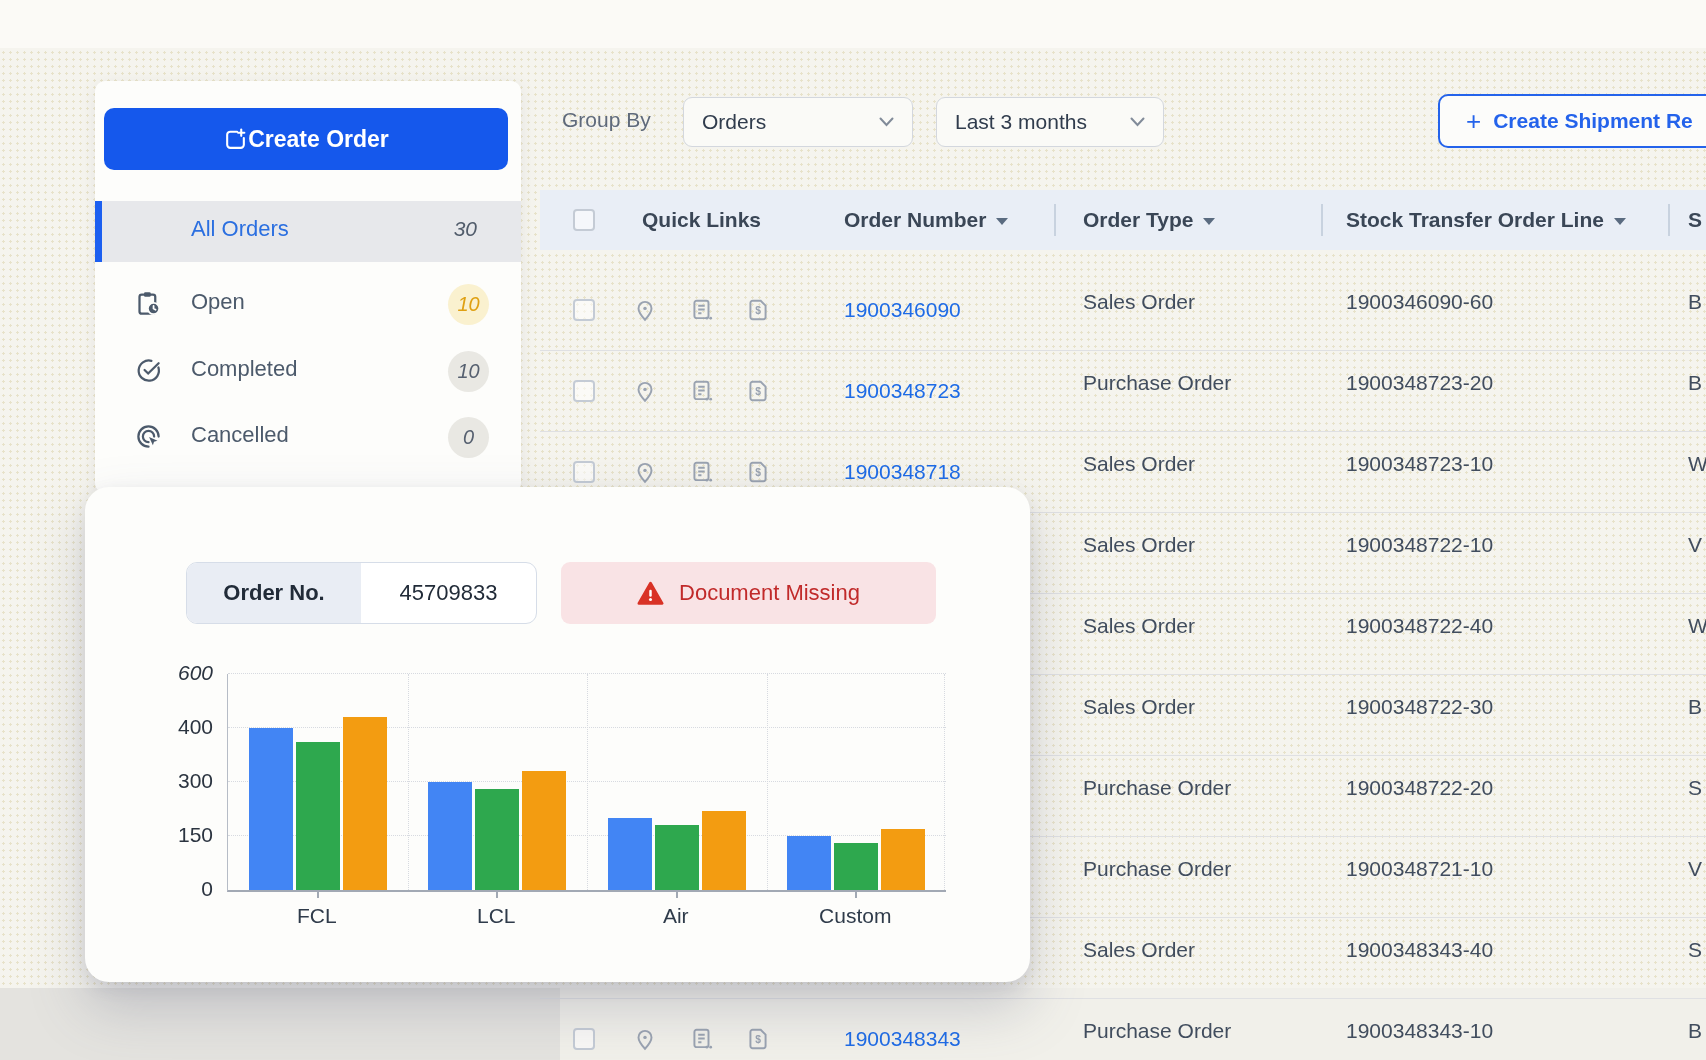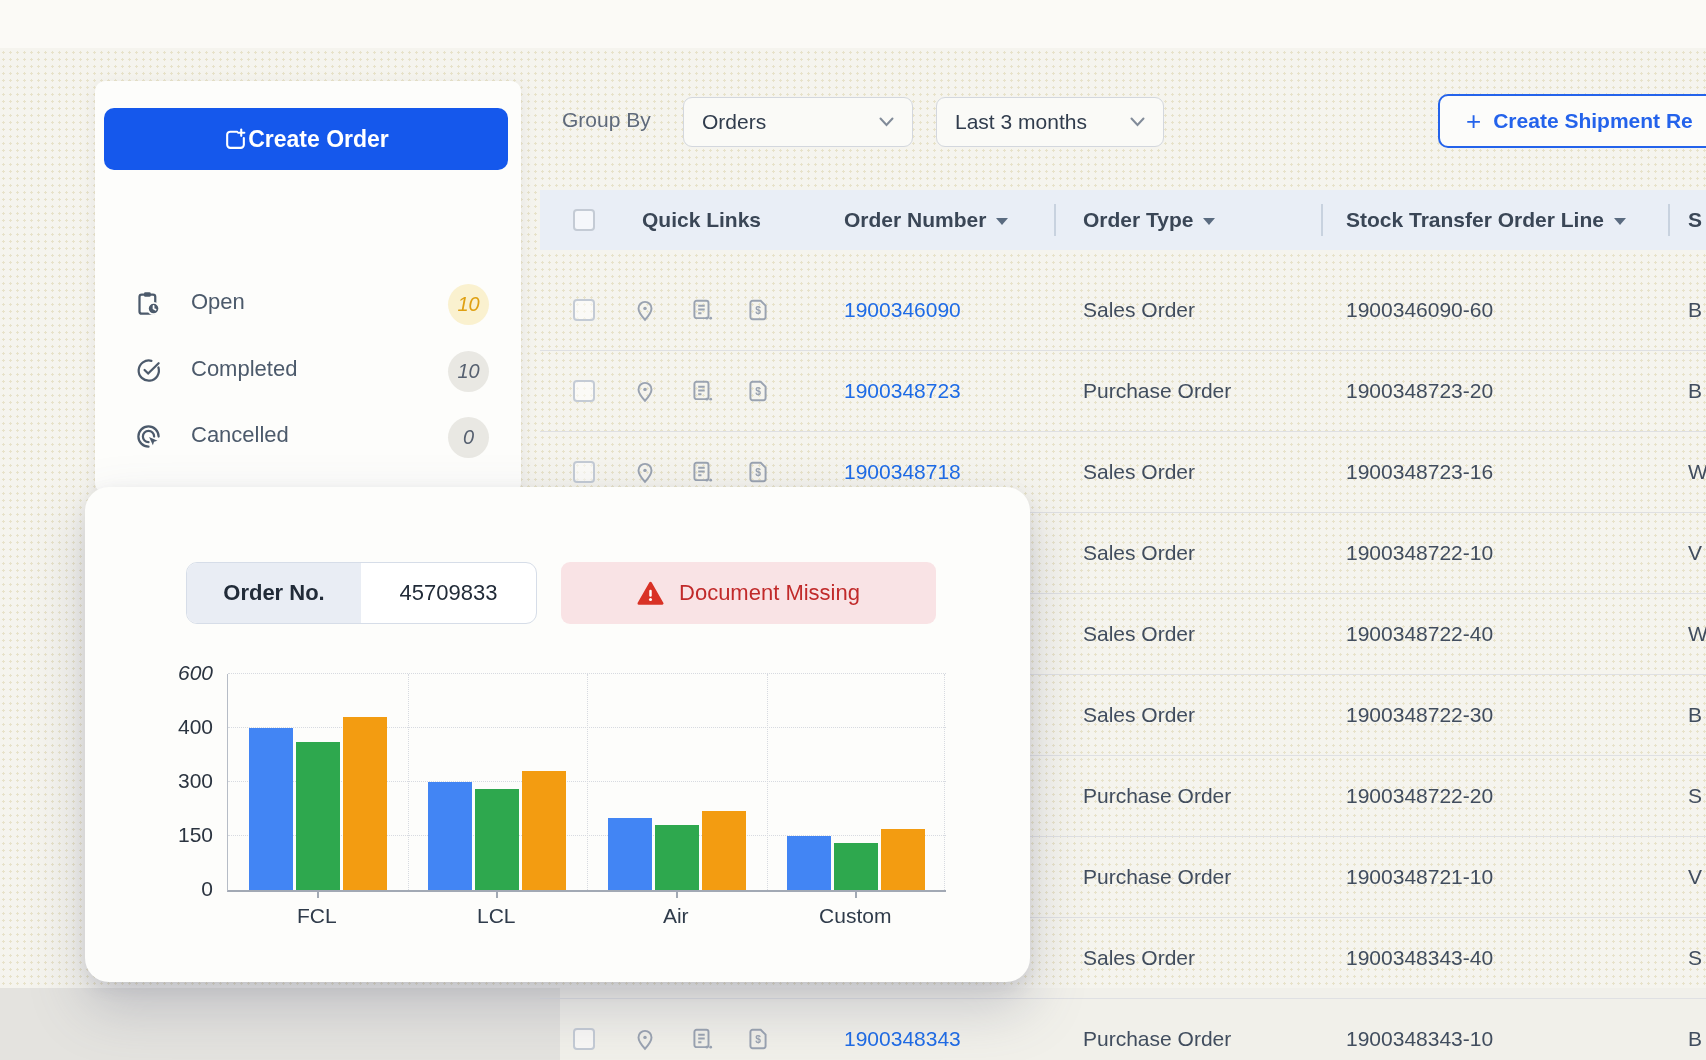--- a/index.html
+++ b/index.html
@@ -38,21 +38,21 @@
          border-top:7px solid #5A6B80;margin-top:3px;}
   .hsep{position:absolute;top:14px;width:1.5px;height:32px;background:#C8D2DF;}
   .cbx{width:22px;height:22px;border:2px solid #C4CBD5;border-radius:4px;background:rgba(255,255,255,.55);
        box-sizing:border-box;cursor:pointer;}
   .rows{position:absolute;left:0;top:80px;width:1400px;}
   .trow{position:relative;width:1400px;height:80px;border-bottom:1.5px solid #DFE0E3;}
   .trow .cbx{position:absolute;left:33px;top:29px;}
   .qic{position:absolute;top:27px;width:26px;height:26px;cursor:pointer;}
   .qic.pin{left:92px;} .qic.notes{left:149px;} .qic.inv{left:205px;}
   .onum{position:absolute;left:304px;top:28px;font-size:21px;color:#1E6BE6;text-decoration:none;cursor:pointer;}
-  .ocell{position:absolute;top:28px;font-size:21px;color:#414D5E;white-space:nowrap;}
+  .ocell{position:absolute;top:20px;font-size:21px;color:#414D5E;white-space:nowrap;}
   .c-type{left:543px;} .c-stol{left:806px;} .c-last{left:1148px;}
 
   .band-gray{position:absolute;left:0;top:988px;width:560px;height:72px;background:#E4E3DF;}
   .band-light{position:absolute;left:560px;top:988px;width:1146px;height:72px;background:#F1F0EA;}
 
   
   .sidebar{position:absolute;left:95px;top:81px;width:426px;height:412px;background:#FDFDFB;border-radius:10px;
            box-shadow:0 4px 16px rgba(120,126,142,.12);}
   .create-order{position:absolute;left:9px;right:13px;top:27px;height:62px;background:#1558EC;border:none;
       border-radius:10px;display:flex;align-items:center;justify-content:center;cursor:pointer;}
@@ -223,21 +223,21 @@
     </svg>
   </span>
   <span class="qic inv">
     <svg viewBox="0 0 24 24" width="26" height="26" fill="none" stroke="#9AA3B1" stroke-width="1.8">
       <path d="M7 3.5h7.5L19 8v10.5a2 2 0 0 1-2 2H7a2 2 0 0 1-2-2v-13a2 2 0 0 1 2-2z"></path>
       <text x="12" y="15.5" text-anchor="middle" font-size="9.5" fill="#9AA3B1" stroke="none" font-family="Liberation Sans, sans-serif" font-weight="bold">$</text>
     </svg>
   </span>
 <a class="onum">1900348718</a>
           <div class="ocell c-type">Sales Order</div>
-          <div class="ocell c-stol">1900348723-16</div>
+          <div class="ocell c-stol">1900348723-10</div>
           <div class="ocell c-last">W</div>
         </div>
         <div class="trow">
           <div class="cbx"></div>
   <span class="qic pin">
     <svg viewBox="0 0 24 24" width="26" height="26" fill="none" stroke="#9AA3B1" stroke-width="1.8">
       <path d="M12 21c-4-4.5-6-7.5-6-10.5a6 6 0 1 1 12 0C18 13.5 16 16.5 12 21z"></path>
       <circle cx="12" cy="10.5" r="1.6" fill="#9AA3B1" stroke="none"></circle>
     </svg>
   </span>
@@ -422,20 +422,25 @@
   <aside class="sidebar">
     <button class="create-order">
       <svg width="25" height="25" viewBox="0 0 24 24" fill="none" stroke="#fff" stroke-width="2" stroke-linecap="round">
         <path d="M13.5 4.5H7a3 3 0 0 0-3 3V17a3 3 0 0 0 3 3h10a3 3 0 0 0 3-3v-6.5"></path>
         <path d="M17.5 2.5v6"></path>
           <path d="M14.5 5.5h6"></path>
       </svg>
       <span>Create Order</span>
     </button>
 
+    <div class="nav-item nav-active">
+      <span class="bar"></span>
+      <span class="nav-label">All Orders</span>
+      <span class="nav-count">30</span>
+    </div>
 
     <div class="nav-item nav-open">
       <span class="nav-icon">
         <svg viewBox="0 0 24 24" width="27" height="27" fill="none">
           <rect x="4" y="4" width="14" height="17" rx="2" stroke="#4C5A6B" stroke-width="2"></rect>
           <rect x="8" y="2" width="6" height="4" rx="1.2" fill="#4C5A6B"></rect>
           <circle cx="16.5" cy="16.5" r="5" fill="#4C5A6B" stroke="#FDFDFB" stroke-width="1.5"></circle>
           <path d="M16.5 14.2v2.3l1.8 1" stroke="#fff" stroke-width="1.6" stroke-linecap="round"></path>
         </svg>
       </span>

